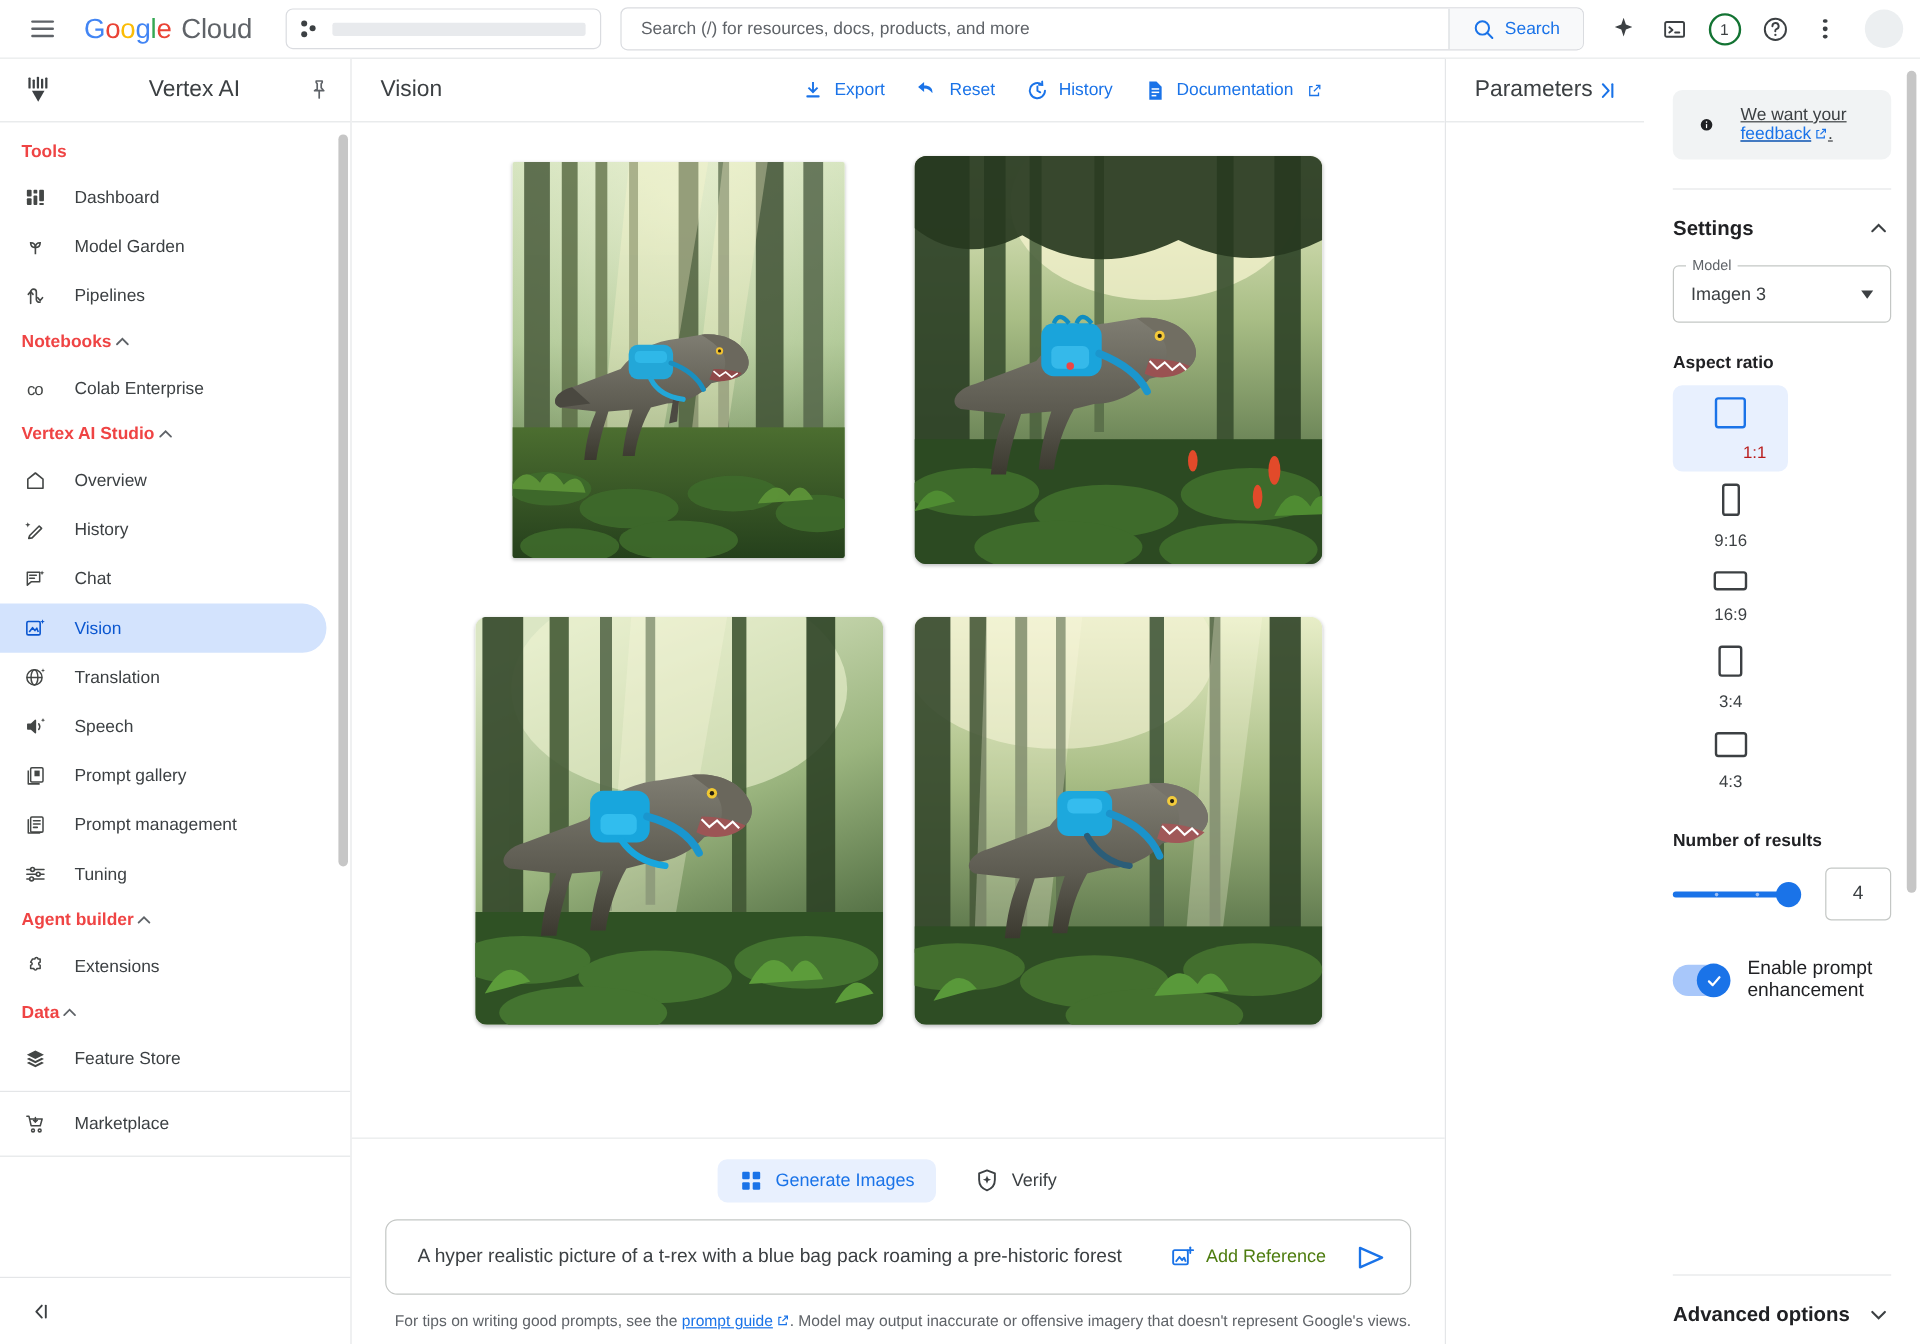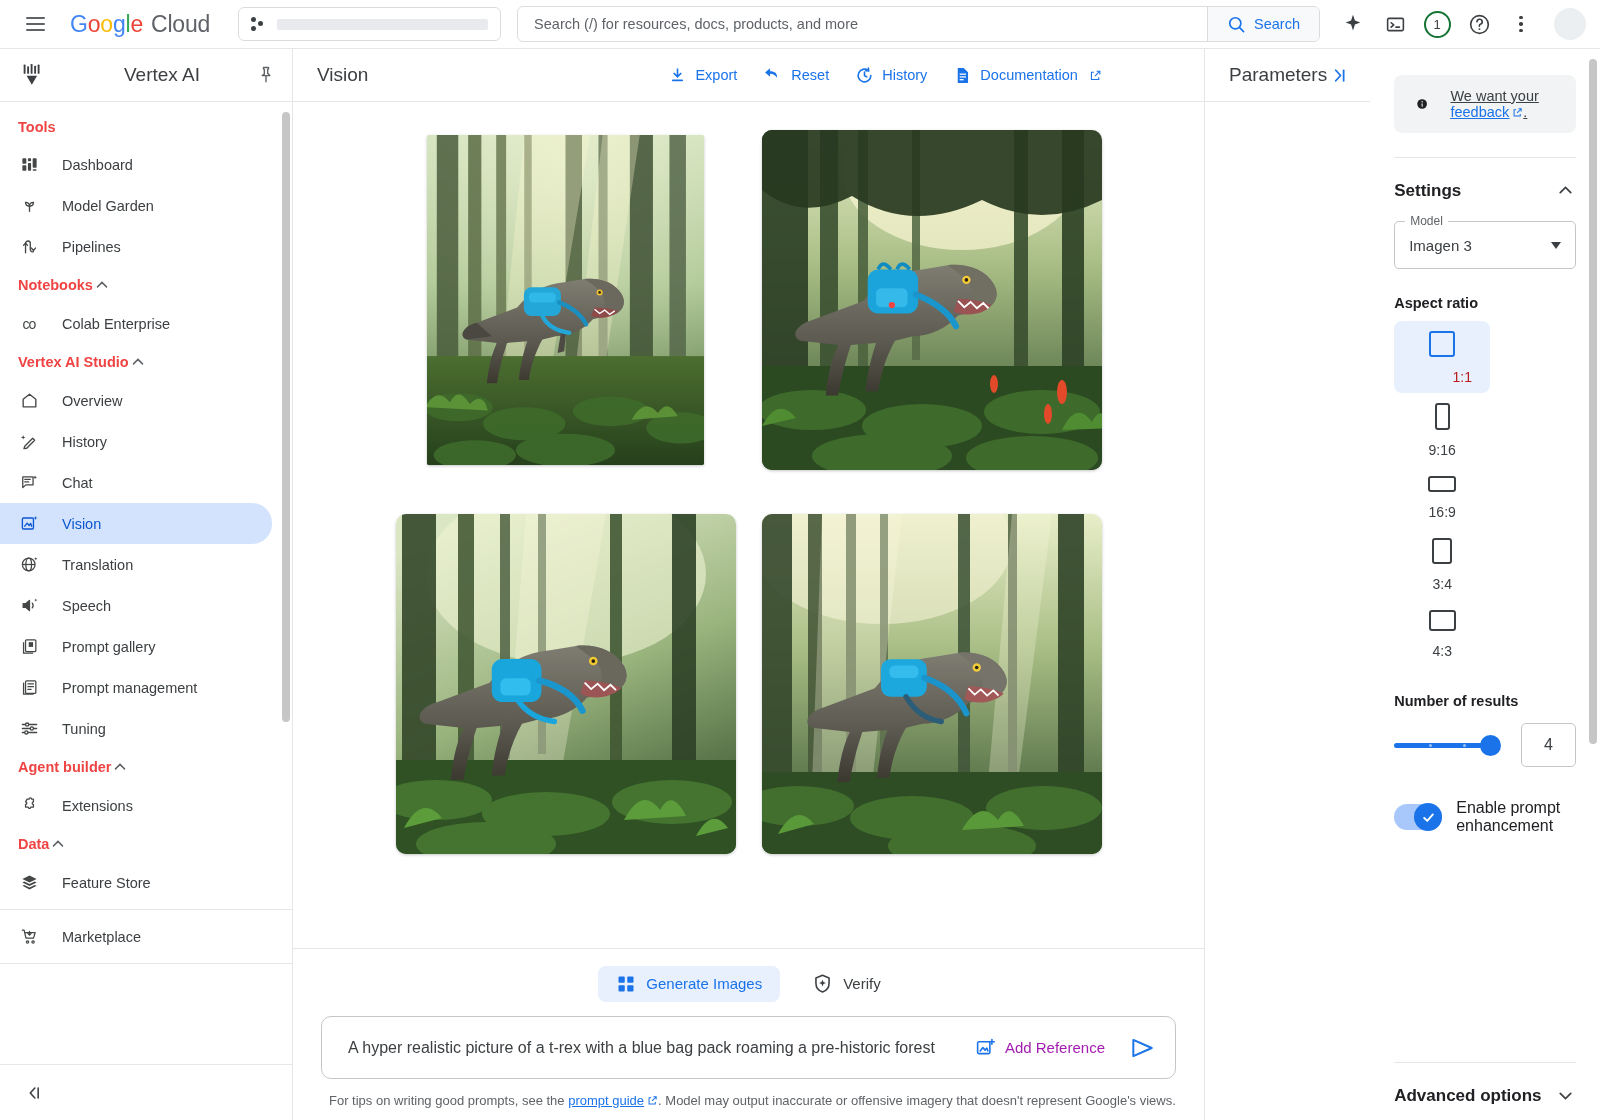--- a/index.html
+++ b/index.html
@@ -114,21 +114,21 @@
   .mode-btn { display: flex; align-items: center; gap: 10px; padding: 8px 18px; border-radius: 8px; font-size: 15px; cursor: pointer; color: #3c4043; }
   .mode-btn.sel { background: #e8f0fe; color: #1a73e8; }
   .promptrow {
     margin: 0 28px; height: 63px; border: 1px solid #c4c7c5; border-radius: 10px;
     display: flex; align-items: center; padding: 0 20px 0 26px; gap: 18px;
   }
   .promptrow input {
     flex: 1; border: none; outline: none; font-size: 16px; color: #3c4043;
     font-family: "Liberation Sans", sans-serif; background: transparent;
   }
-  .addref { display: flex; align-items: center; gap: 9px; color: #a21caf; font-size: 15px; cursor: pointer; white-space: nowrap; text-align: center; }
+  .addref { display: flex; align-items: center; gap: 9px; color: #4d7c0f; font-size: 15px; cursor: pointer; white-space: nowrap; text-align: center; }
   .sendbtn { color: #1a73e8; display: flex; cursor: pointer; padding-left: 6px; }
   .tipline { margin: 14px 28px 0 36px; font-size: 13px; color: #5f6368; }
   .tipline a { color: #1a73e8; text-decoration: underline; cursor: pointer; }
   .ext { display: inline-block; vertical-align: -1px; margin-left: 3px; }
 
   
   .params { width: 396px; min-width: 396px; border-left: 1px solid #e4e6e8; display: flex; flex-direction: row; background: #fff; position: relative; }
   .params-head { height: 53px; min-height: 53px; display: flex; align-items: center; padding: 0 22px 0 24px; border-bottom: 1px solid #e4e6e8; }
   .params-head .t { flex: 1; font-size: 19px; color: #3c4043; }
   .collapse { color: #1a73e8; cursor: pointer; display: flex; }

